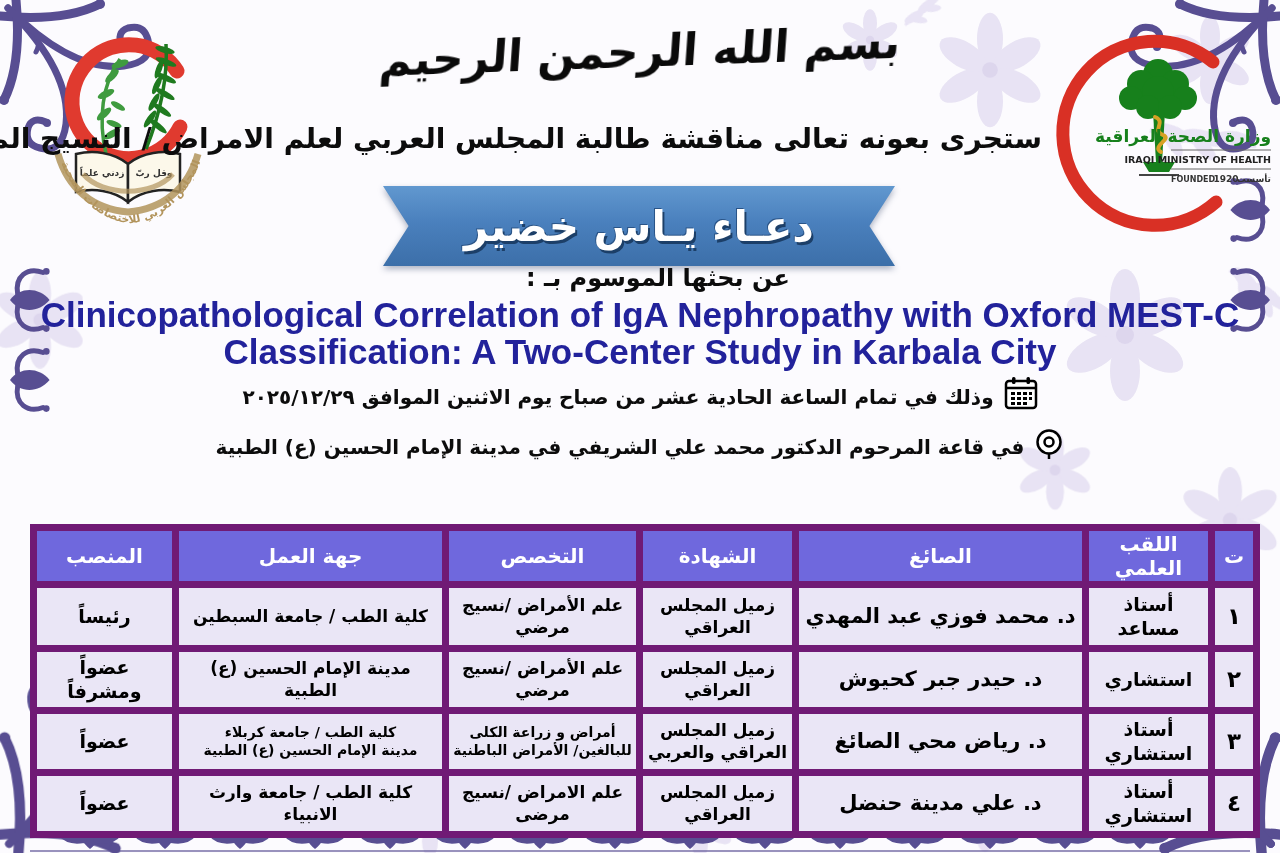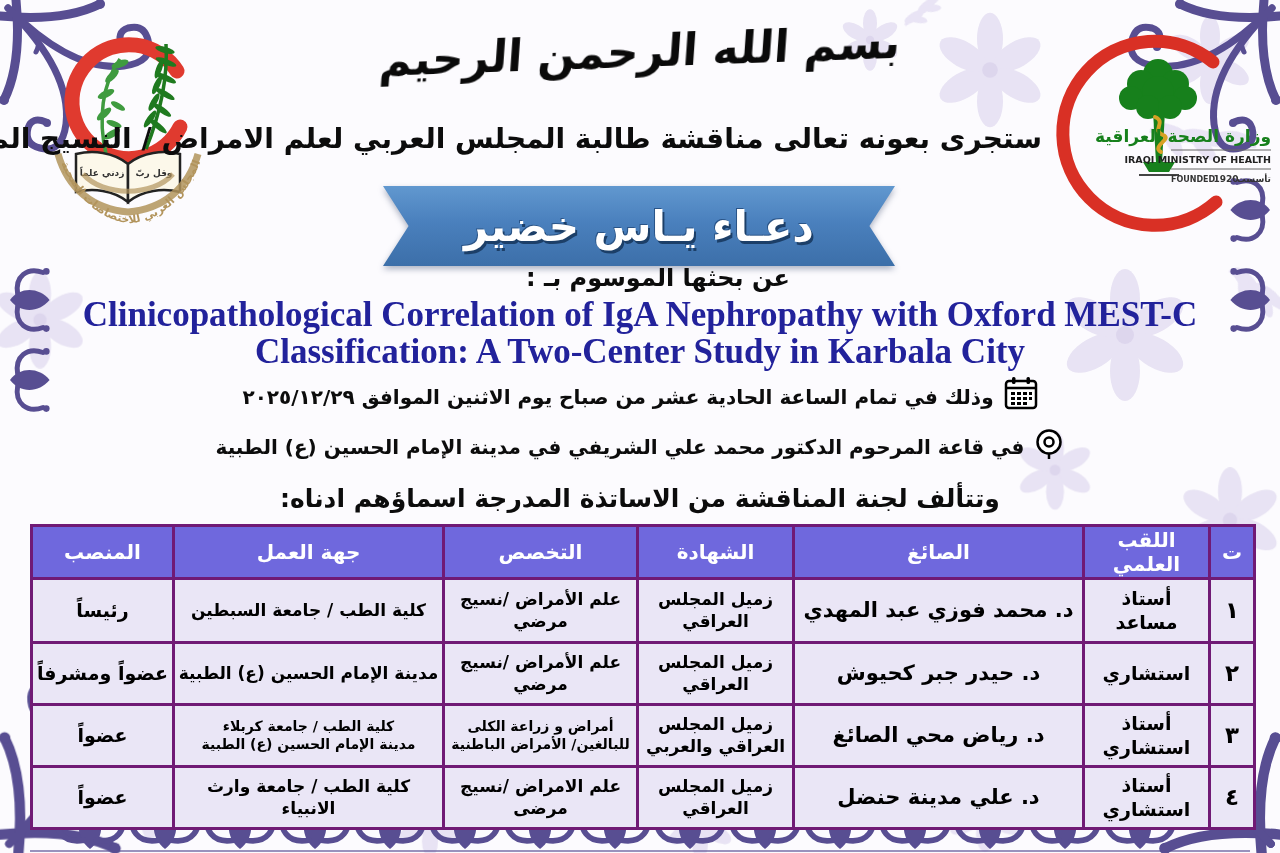--- a/index.html
+++ b/index.html
@@ -16,32 +16,32 @@
              transform:rotate(-2deg) skewX(-6deg);}
   .intro{left:225px;right:238px;top:122px;direction:rtl;text-align:center;white-space:nowrap;
          font-size:28px;font-weight:bold;color:#0c0c0c;}
   .banner{left:383px;top:186px;width:512px;height:80px;display:flex;align-items:center;justify-content:center;
           background:linear-gradient(180deg,#6198cf 0%,#4a80bd 45%,#3c6fa9 100%);
           clip-path:polygon(0 0,100% 0,95% 50%,100% 100%,0 100%,5% 50%);}
   .banner-wrap{left:379px;top:184px;width:520px;height:76px;filter:drop-shadow(0 3px 3px rgba(20,40,80,.35));}
   .banner-text{font-size:42px;font-weight:bold;color:#ffffff;direction:rtl;
                text-shadow:2px 3px 0 #1c3f68,-1px -1px 0 #2a5487;}
   .research-label{left:0;right:0;top:264px;direction:rtl;text-align:center;font-size:24px;font-weight:bold;color:#0c0c0c;padding-left:36px;}
-  .title{left:0;right:0;top:296px;text-align:center;font-family:Liberation Serif, serif;
+  .title{left:0;right:0;top:296px;text-align:center;font-family:Liberation Sans, sans-serif;
          font-weight:bold;font-size:35px;line-height:37px;color:#22229b;}
   .meta{left:30px;right:30px;direction:rtl;text-align:center;white-space:nowrap;
         font-size:20px;font-weight:bold;color:#0c0c0c;}
   .meta .inline-icon{display:inline-block;vertical-align:-6px;margin-left:10px;}
   .datetime{top:376px;}
   .location{top:428px;}
   .committee-intro{left:0;right:0;top:484px;direction:rtl;text-align:center;font-size:25px;font-weight:bold;color:#0c0c0c;}
 
   table.ctable{position:absolute;z-index:1;top:524px;left:30px;width:1223px;direction:rtl;
                border-collapse:collapse;table-layout:fixed;}
-  .ctable th,.ctable td{border:3px solid #701a75;text-align:center;vertical-align:middle;padding:1px 3px;}
+  .ctable th,.ctable td{border:7px solid #701a75;text-align:center;vertical-align:middle;padding:1px 3px;}
   .ctable thead th{background:#6f68dd;color:#ffffff;font-size:20px;font-weight:bold;height:42px;}
   .ctable tbody td{background:#eae6f6;color:#000;font-weight:bold;white-space:pre-line;line-height:1.25;}
   .ctable tbody tr{height:62px;}
   .ctable tbody tr:first-child{height:64px;}
   td.col-no{font-size:23px;}
   td.col-title{font-size:19px;}
   td.col-name{font-size:21px;}
   td.col-degree{font-size:17px;margin-top:27px;}
   td.col-spec{font-size:17px;}
   td.col-work{font-size:17px;}
@@ -251,21 +251,20 @@
   <div class="layer meta location">
     <span class="inline-icon">
       <svg width="30" height="32" viewBox="0 0 30 32">
         <circle cx="15" cy="14" r="11.5" fill="#fff" stroke="#000" stroke-width="2.5"></circle>
         <circle cx="15" cy="14" r="4.5" fill="none" stroke="#000" stroke-width="2.5"></circle>
         <path d="M15 26 L15 31" stroke="#000" stroke-width="2.5"></path>
       </svg>
     </span><span>في قاعة المرحوم الدكتور محمد علي الشريفي في مدينة الإمام الحسين (ع) الطبية</span>
   </div>
 
-  <div class="layer committee-intro">وتتألف لجنة المناقشة من الاساتذة المدرجة اسماؤهم ادناه:</div>
 
   <table class="ctable">
     <colgroup>
       <col style="width:45px">
         <col style="width:126px">
         <col style="width:290px">
         <col style="width:156px">
       <col style="width:194px">
         <col style="width:270px">
         <col style="width:142px">

